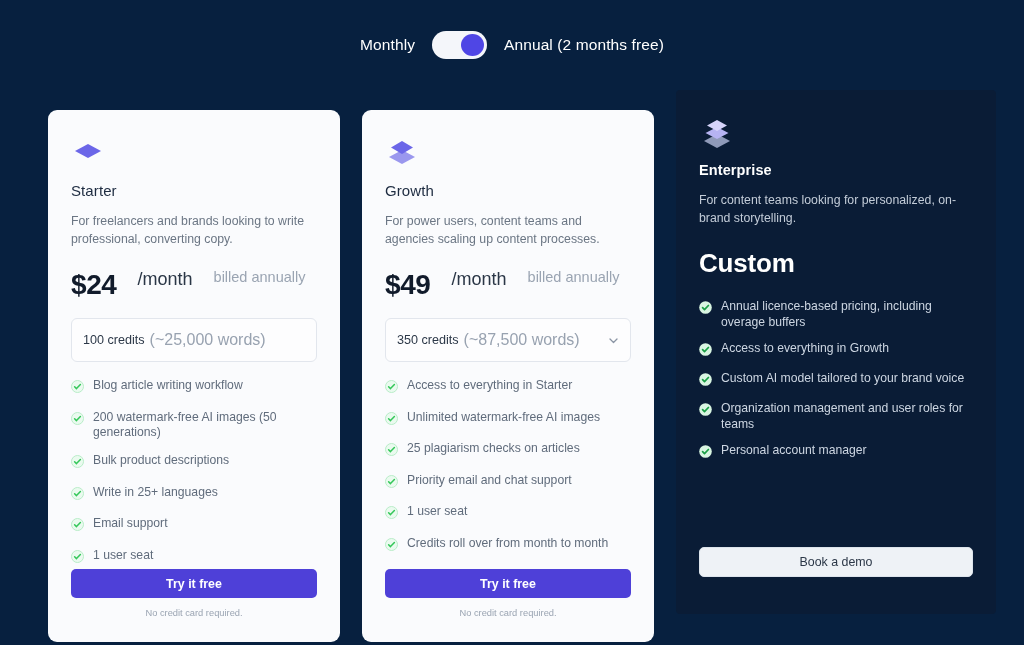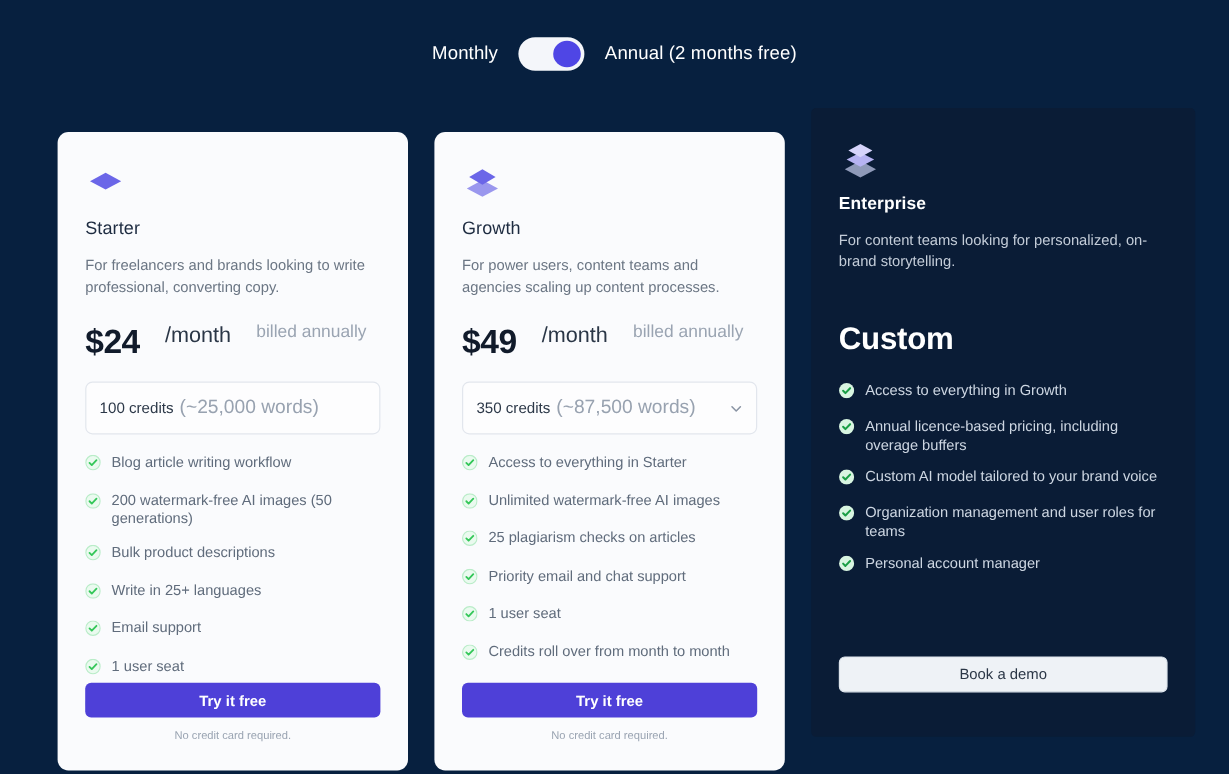--- a/index.html
+++ b/index.html
@@ -124,21 +124,20 @@
   .price-note {
     font-size: 14.5px;
     color: #9aa4b2;
   }
   .price-custom {
     font-size: 26px;
     font-weight: bold;
     color: #ffffff;
     margin-bottom: 20px;
     letter-spacing: -.2px;
-    margin-top: 19px;
   }
 
   
   .credits {
     height: 44px;
     border: 1px solid #e2e6ed;
     border-radius: 6px;
     background: #fdfdfe;
     display: flex;
     align-items: center;
@@ -415,30 +414,30 @@
     <div class="price-custom">Custom</div>
 
     <div class="features">
       <div class="feature">
         <span class="check">
           <svg width="13" height="13" viewBox="0 0 13 13">
               <circle cx="6.5" cy="6.5" r="6.3" fill="#d8f5e1"></circle>
               <path d="M3.6 6.7 L5.5 8.6 L9.4 4.5" stroke="#1a9e45" stroke-width="1.7" fill="none" stroke-linecap="round" stroke-linejoin="round"></path>
             </svg>
         </span>
-        <span class="feature-text">Access to everything in Growth</span>
+        <span class="feature-text">Annual licence-based pricing, including overage buffers</span>
       </div>
       <div class="feature">
         <span class="check">
           <svg width="13" height="13" viewBox="0 0 13 13">
               <circle cx="6.5" cy="6.5" r="6.3" fill="#d8f5e1"></circle>
               <path d="M3.6 6.7 L5.5 8.6 L9.4 4.5" stroke="#1a9e45" stroke-width="1.7" fill="none" stroke-linecap="round" stroke-linejoin="round"></path>
             </svg>
         </span>
-        <span class="feature-text">Annual licence-based pricing, including overage buffers</span>
+        <span class="feature-text">Access to everything in Growth</span>
       </div>
       <div class="feature">
         <span class="check">
           <svg width="13" height="13" viewBox="0 0 13 13">
               <circle cx="6.5" cy="6.5" r="6.3" fill="#d8f5e1"></circle>
               <path d="M3.6 6.7 L5.5 8.6 L9.4 4.5" stroke="#1a9e45" stroke-width="1.7" fill="none" stroke-linecap="round" stroke-linejoin="round"></path>
             </svg>
         </span>
         <span class="feature-text">Custom AI model tailored to your brand voice</span>
       </div>

